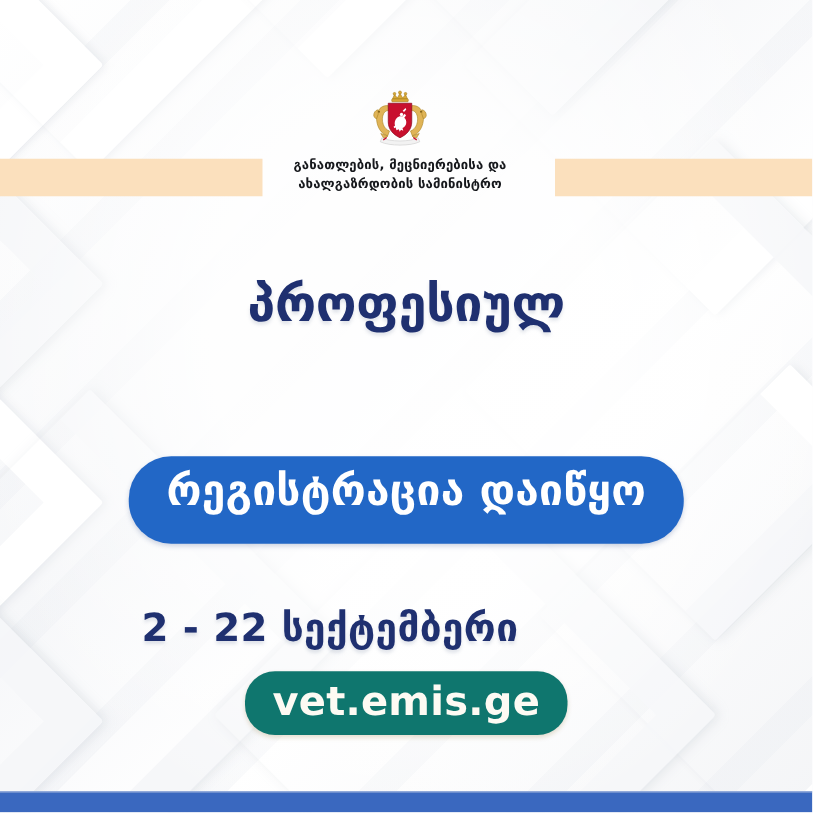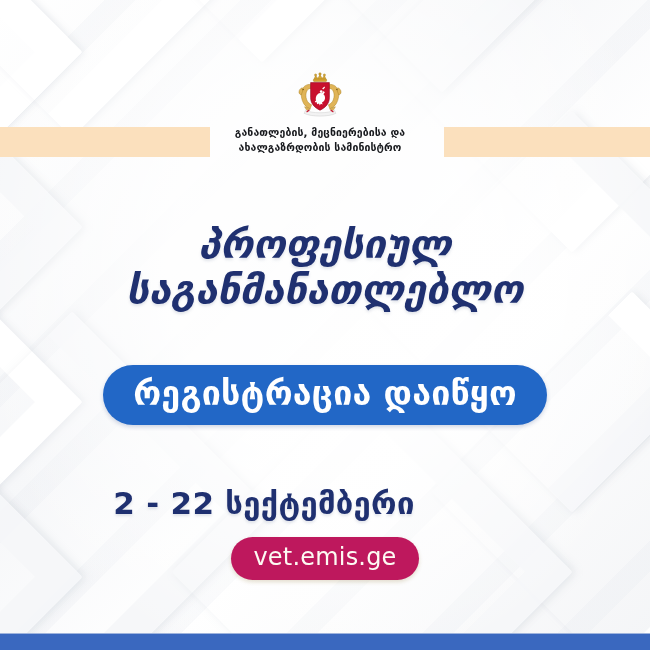--- a/index.html
+++ b/index.html
@@ -102,41 +102,40 @@
     left: 0;
     width: 650px;
     text-align: center;
     z-index: 4;
     color: #1f3070;
     font-weight: 700;
     font-size: 40px;
     line-height: 1.12;
     letter-spacing: -0.2px;
     text-shadow: 0 2px 3px rgba(120,130,160,0.22);
-    font-style: italic;
   }
   .headline .ln { display: block; }
 
   
   .pill-wrap {
     position: absolute;
     top: 365px;
     left: 0;
     width: 650px;
     text-align: center;
     z-index: 5;
   }
   .pill-blue {
     display: inline-block;
     background: #2267c6;
     color: #ffffff;
     font-weight: 700;
     font-size: 34px;
     line-height: 1;
-    padding: 11px 30px 15px 30px;
+    padding: 11px 30px 25px 30px;
     border-radius: 34px;
     letter-spacing: .2px;
     box-shadow: 0 2px 4px rgba(40,70,130,0.22);
   }
 
   
   .dateline {
     position: absolute;
     top: 488px;
     left: 0;
@@ -155,24 +154,24 @@
   .url-wrap {
     position: absolute;
     top: 537px;
     left: 0;
     width: 650px;
     text-align: center;
     z-index: 5;
   }
   .pill-gold {
     display: inline-block;
-    background: #be185d;
+    background: #0f766e;
     color: #fdfaf3;
-    font-weight: 400;
-    font-size: 24px;
+    font-weight: 700;
+    font-size: 32px;
     line-height: 1;
     padding: 8px 22px 11px 22px;
     border-radius: 24px;
     letter-spacing: .2px;
     box-shadow: 0 2px 4px rgba(120,90,10,0.20);
   }
 
   
   .footer-strip {
     position: absolute;
@@ -260,21 +259,20 @@
                  C35.6 47.0 18.4 47.0 11.2 43.4 Z"></path>
       </g>
       <path d="M13.6 42.0 L16.4 40.0 M40.4 42.0 L37.6 40.0" stroke="#C8102E" stroke-width="1.1" fill="none"></path>
     </svg>
     <div class="ministry">განათლების, მეცნიერებისა და
 ახალგაზრდობის სამინისტრო</div>
   </div>
 
   <div class="headline">
     <span class="ln">პროფესიულ</span>
-    <span class="ln">საგანმანათლებლო</span>
   </div>
 
   <div class="pill-wrap">
     <span class="pill-blue">რეგისტრაცია დაიწყო</span>
   </div>
 
   <div class="dateline">2 - 22 სექტემბერი</div>
 
   <div class="url-wrap">
     <span class="pill-gold">vet.emis.ge</span>

